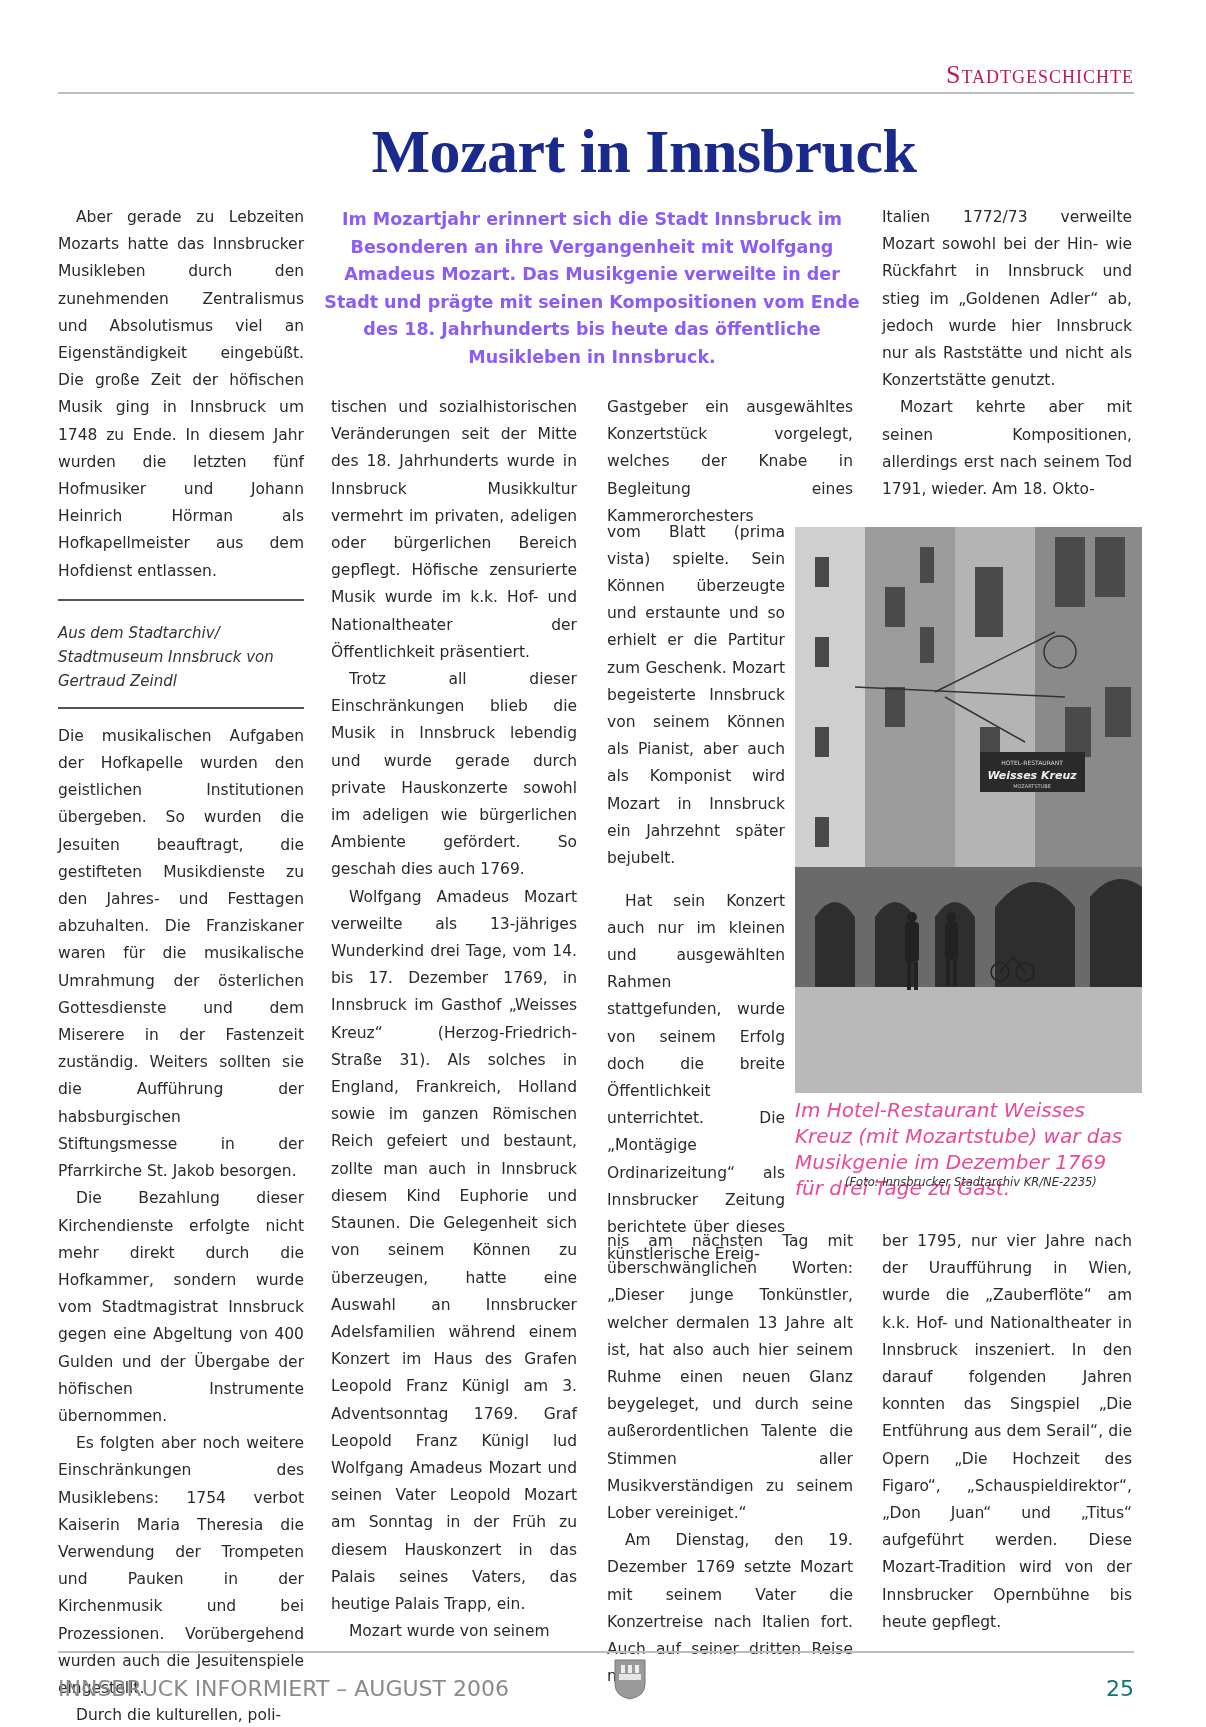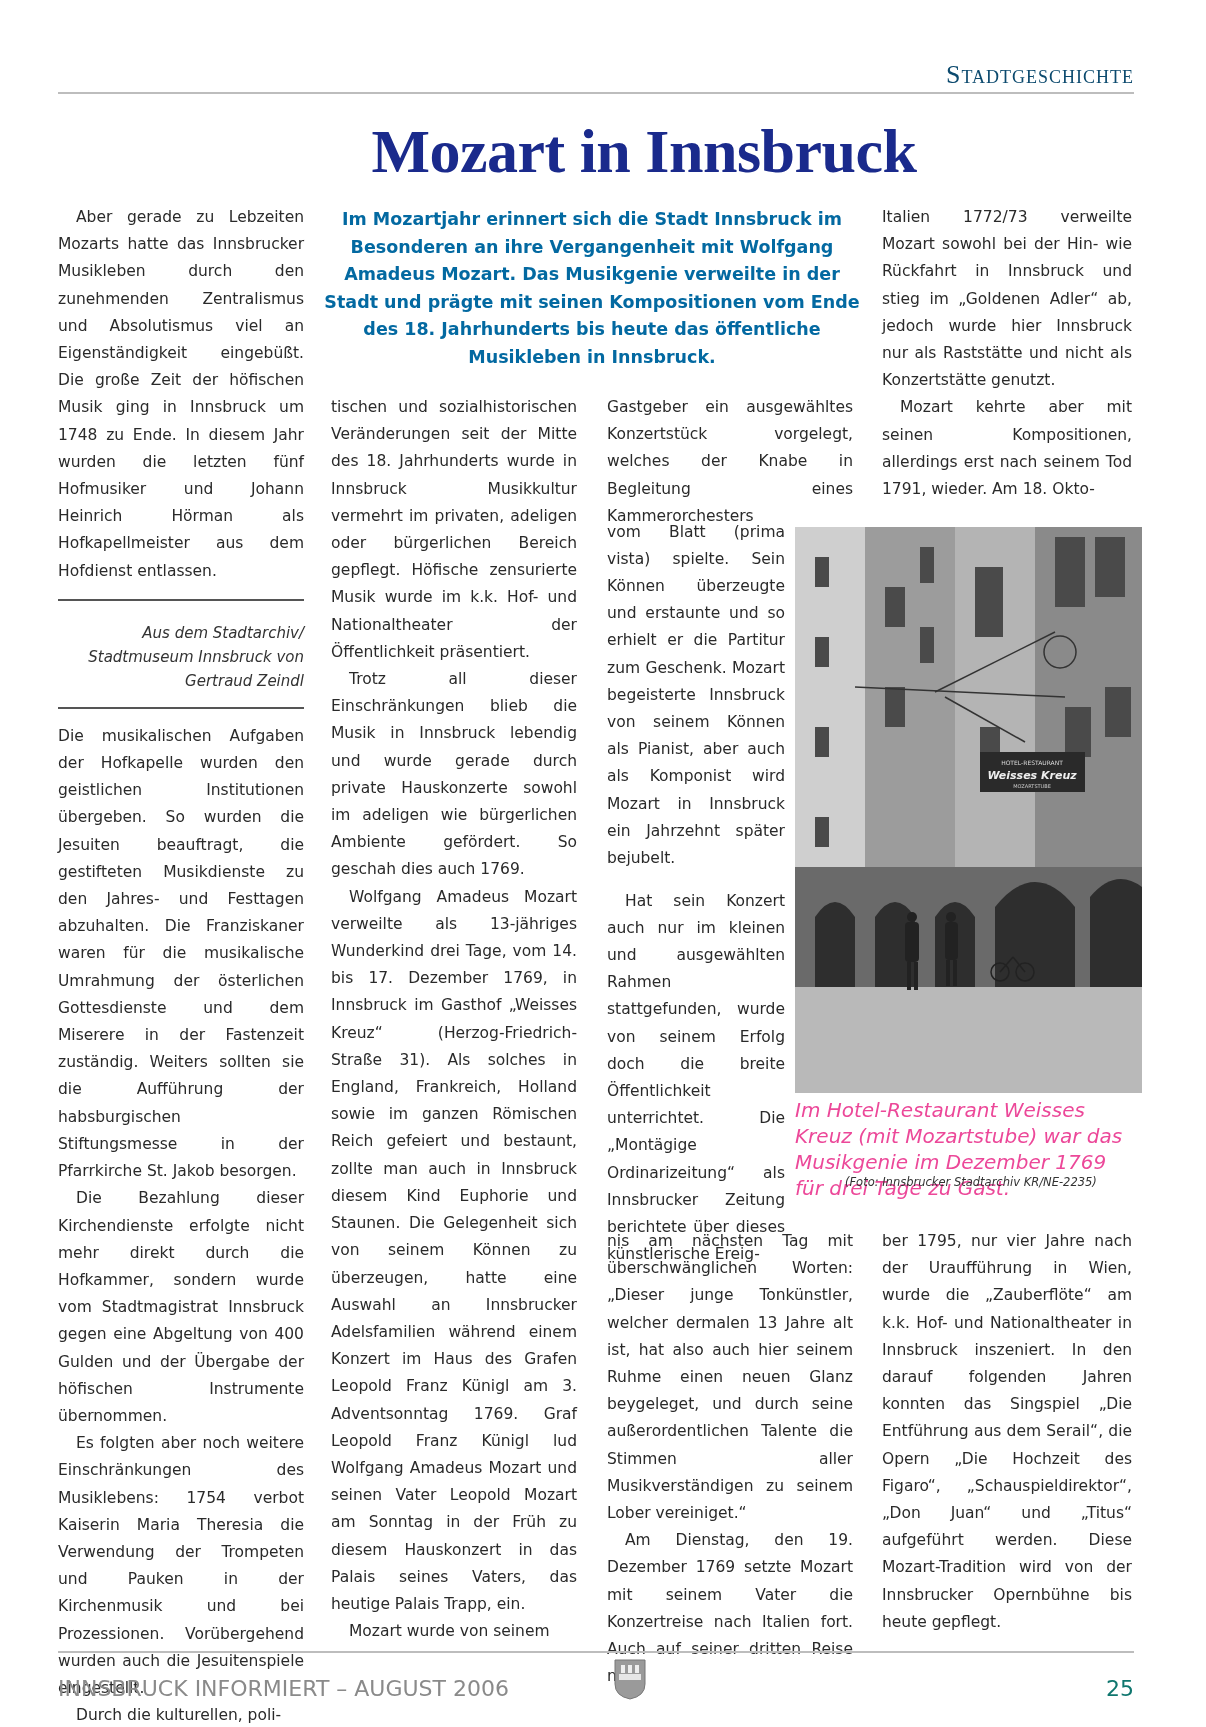--- a/index.html
+++ b/index.html
@@ -1,29 +1,29 @@
 <!DOCTYPE html>
 <html><head>
 <meta charset="utf-8">
 <style>
   html, body { margin:0; padding:0; background:#ffffff; }
   body { width:1206px; height:1727px; position:relative; overflow:hidden; font-family:"DejaVu Sans", sans-serif; color:#2a2a2a; }
-  .section-label { position:absolute; right:72px; top:60px; font-family:"Liberation Serif", serif; font-size:26px; letter-spacing:1px; color:#0c4a6e; font-variant:small-caps; }
+  .section-label { position:absolute; right:72px; top:60px; font-family:"Liberation Serif", serif; font-size:26px; letter-spacing:1px; color:#be185d; font-variant:small-caps; }
   .top-rule { position:absolute; left:58px; right:72px; top:92px; height:2px; background:#bdbdbd; }
   .title { position:absolute; left:0; width:1206px; top:116px; text-align:center; font-family:"Liberation Serif", serif; font-weight:bold; font-size:62px; color:#1a2a8c; letter-spacing:-0.5px;padding-left:41px; }
   .col { position:absolute; font-size:15.5px; line-height:27.2px; text-align:justify; hyphens:none; }
   .col p { margin:0; }
   .col p.ind { text-indent:18px; }
   .c1 { left:58px; width:246px; }
   .c2 { left:331px; width:246px; }
   .c3 { left:607px; width:246px; }
   .c4 { left:882px; width:250px; }
-  .lead { position:absolute; left:322px; width:540px; top:206px; font-weight:bold; font-size:17.5px; line-height:27.5px; text-align:center; color:#0369a1; }
+  .lead { position:absolute; left:322px; width:540px; top:206px; font-weight:bold; font-size:17.5px; line-height:27.5px; text-align:center; color:#8b5cf6; }
   .rule { height:2px; background:#555; margin:14px 0; }
-  .source { font-style:italic; text-align:right; font-size:15px; line-height:24px; color:#333; padding:6px 0 14px; }
+  .source { font-style:italic; text-align:left; font-size:15px; line-height:24px; color:#333; padding:6px 0 14px; }
   .photo { position:absolute; left:795px; top:527px; width:347px; height:566px; overflow:hidden; }
   .caption { position:absolute; left:795px; top:1097px; width:340px; font-style:italic; font-size:20px; line-height:26px; color:#ec4899; }
   .credit { position:absolute; left:845px; top:1175px; width:290px; font-style:italic; font-size:11.5px; color:#333; }
   .bottom-rule { position:absolute; left:58px; right:72px; top:1651px; height:2px; background:#bdbdbd; }
   .footer-left { position:absolute; left:58px; top:1676px; font-size:22px; color:#8a8a8a; letter-spacing:0px; }
   .footer-right { position:absolute; right:72px; top:1676px; font-size:22px; color:#0f766e; }
   .crest { position:absolute; left:613px; top:1658px; width:34px; height:42px; }
   .col3-narrow { position:absolute; left:607px; width:178px; font-size:15.5px; line-height:27.2px; text-align:justify; }
 </style>
 </head>

